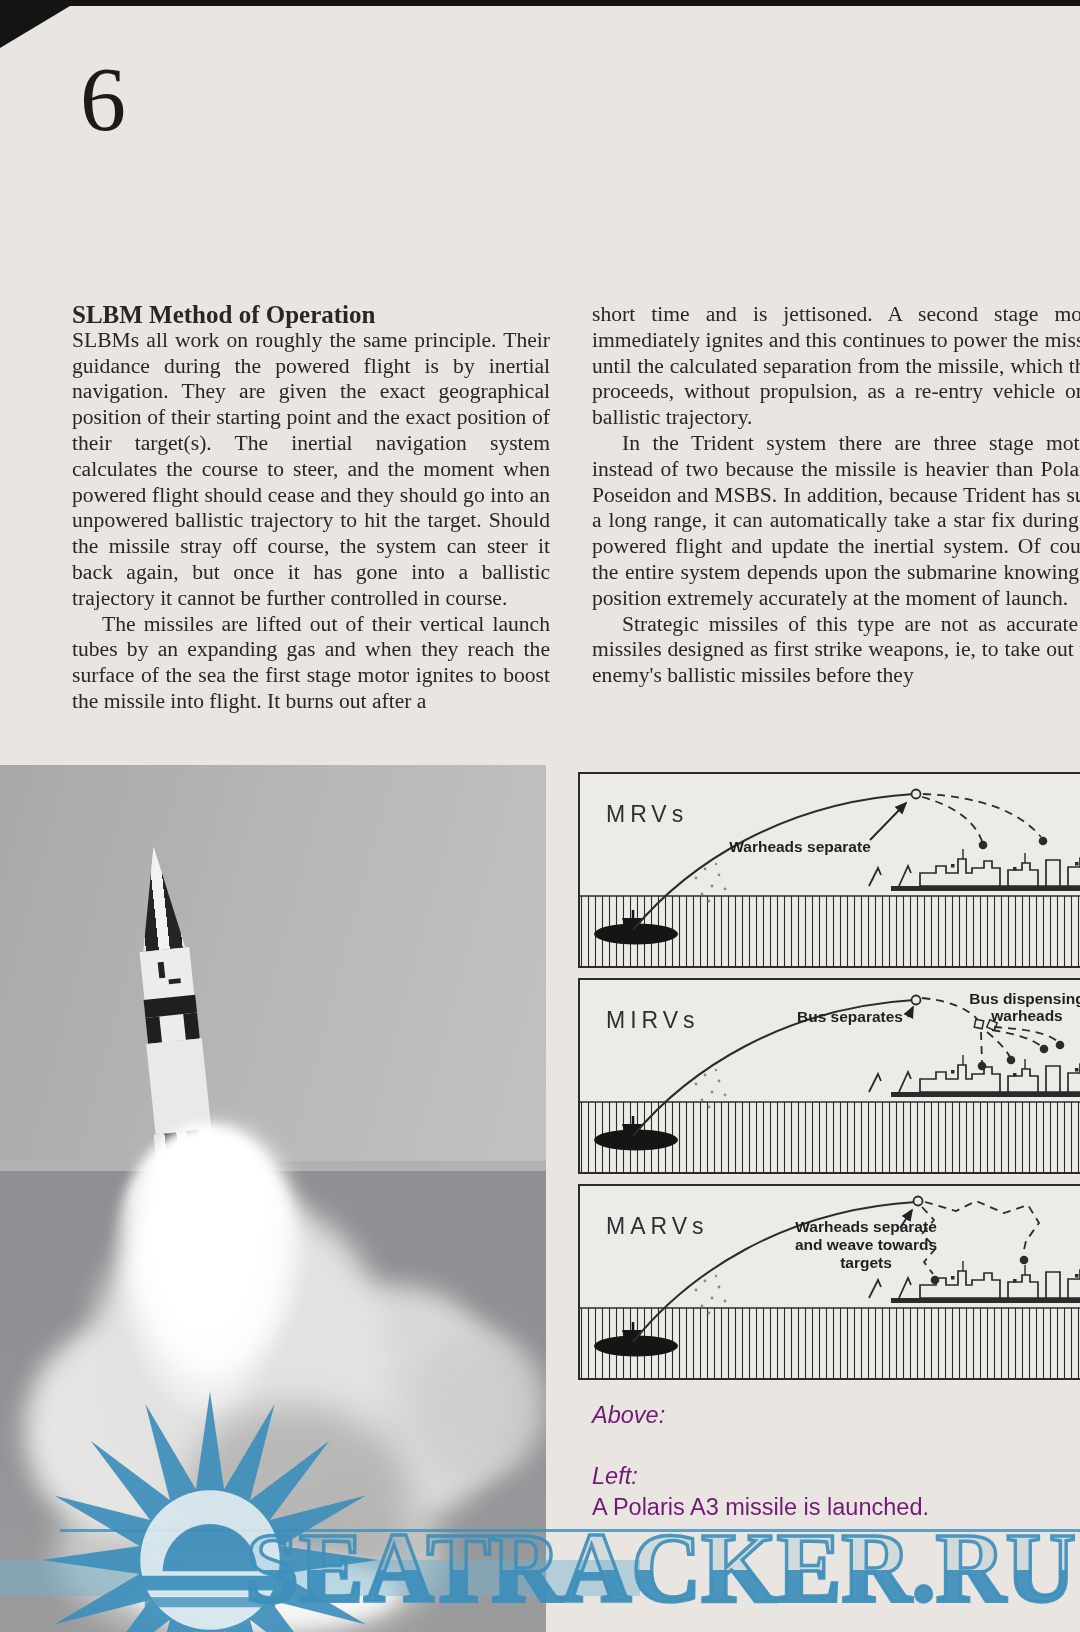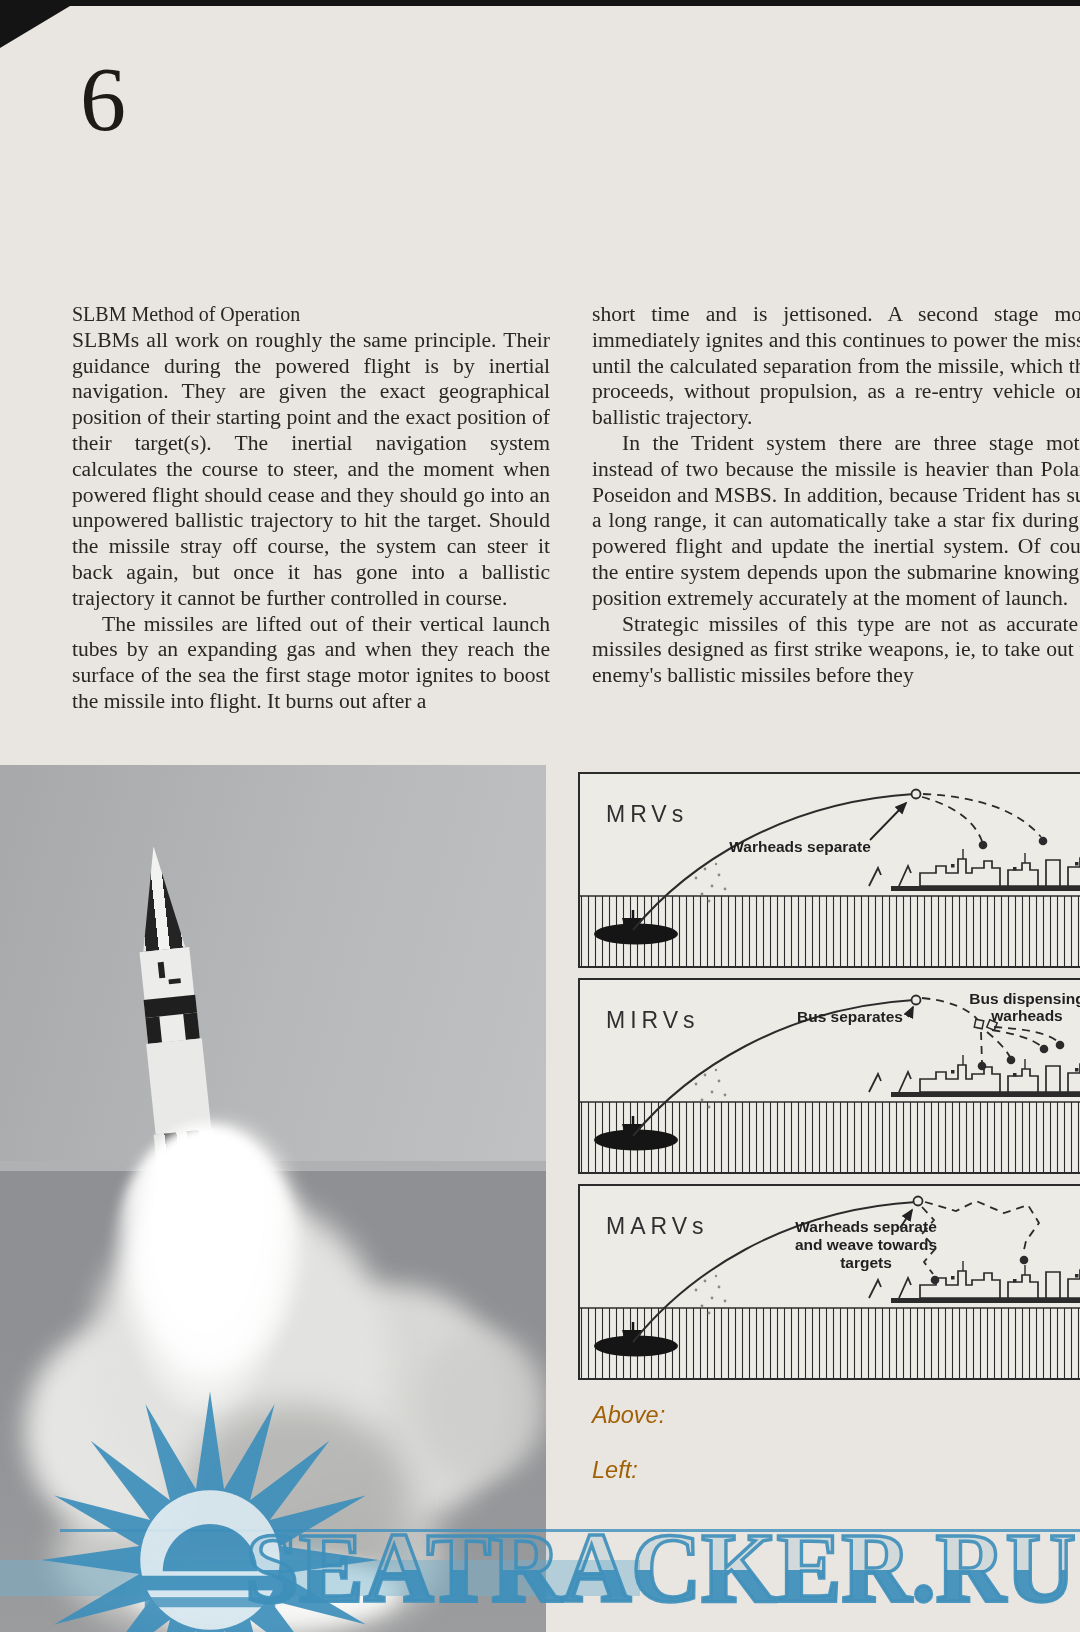--- a/index.html
+++ b/index.html
@@ -16,21 +16,21 @@
 
   
   .title { position:absolute; left:80px; top:46px; font-size:92px; letter-spacing:1px;
     display:flex; gap:64px; color:#1d1a17; }
 
   
   .col { position:absolute; top:302px; font-size:21.6px; line-height:25.8px;
     text-align:justify; color:#2a2622; }
   .col-left  { left:72px;  width:478px; }
   .col-right { left:592px; width:514px; }
-  .col h2 { font-size:20px; font-weight:normal; line-height:25.8px; }
+  .col h2 { font-size:25px; font-weight:bold; line-height:25.8px; }
   .col p { margin:0; }
   .col p + p { text-indent:30px; }
 
   
   .photo { position:absolute; left:0; top:765px; width:546px; height:867px; overflow:hidden;
     background:linear-gradient(105deg,#a7a8aa 0%,#b7b8ba 45%,#c4c5c6 100%); }
   .photo .sea { position:absolute; left:0; top:396px; width:100%; height:471px;
     background:linear-gradient(#b0b1b3 0 10px,#8f9093 10px 40%,#9b9c9e); }
   .missile { position:absolute; left:145px; top:80px; width:64px; height:450px;
     transform:rotate(-6deg); }
@@ -64,22 +64,22 @@
   
   .diagram { position:absolute; left:578px; top:772px; }
   .diagram text { font-family:"Liberation Sans", sans-serif; }
   .pl  { font-size:23px; letter-spacing:5px; fill:#2f2f2f; }
   .ann { font-size:15.5px; font-weight:bold; fill:#1f1f1f; }
   .dash  { fill:none; stroke:#2b2b2b; stroke-width:1.8; stroke-dasharray:8 6; }
   .solid { fill:none; stroke:#2b2b2b; }
 
   
   .captions { position:absolute; left:592px; top:1400px;
-    font-family:"Liberation Sans", sans-serif; font-size:23.5px; line-height:31px; color:#a16207; }
-  .cap-group + .cap-group { margin-top:24px; }
+    font-family:"Liberation Sans", sans-serif; font-size:23.5px; line-height:31px; color:#701a75; }
+  .cap-group + .cap-group { margin-top:30px; }
   .cap-label { font-style:italic; }
 
   
   .watermark { position:absolute; inset:0; pointer-events:none; z-index:50;margin-top:20px; }
   .wm-band { position:absolute; left:0; top:1540px; width:640px; height:36px;
     background:rgba(114,178,209,.45); }
   .wm-line { position:absolute; left:60px; top:1509px; width:1020px; height:3px;
     background:rgba(62,143,187,.8); }
   .wm-text-wrap { position:absolute; left:245px; top:1498px; width:840px; height:110px; }
   .wm { position:absolute; left:0; top:0; white-space:nowrap;
@@ -225,20 +225,21 @@
       <circle cx="446" cy="76" r="4.3" fill="#2b2b2b"></circle>
     </g>
   </svg>
 
   <div class="captions">
     <div class="cap-group">
       <div class="cap-label">Above:</div>
     </div>
     <div class="cap-group">
       <div class="cap-label">Left:</div>
+      <div>A Polaris A3 missile is launched.</div>
     </div>
   </div>
 
   <div class="scan-corner"></div>
 
   <div class="watermark">
     <div class="wm-band"></div>
     <div class="wm-line"></div>
     <svg class="wm-sun" width="360" height="360" viewBox="-160 -160 320 320">
       <path fill="#3e8fbb" d="M150,0 L62.8,12.5 L138.6,57.4 L53.2,35.6 L106.1,106.1 L35.6,53.2

